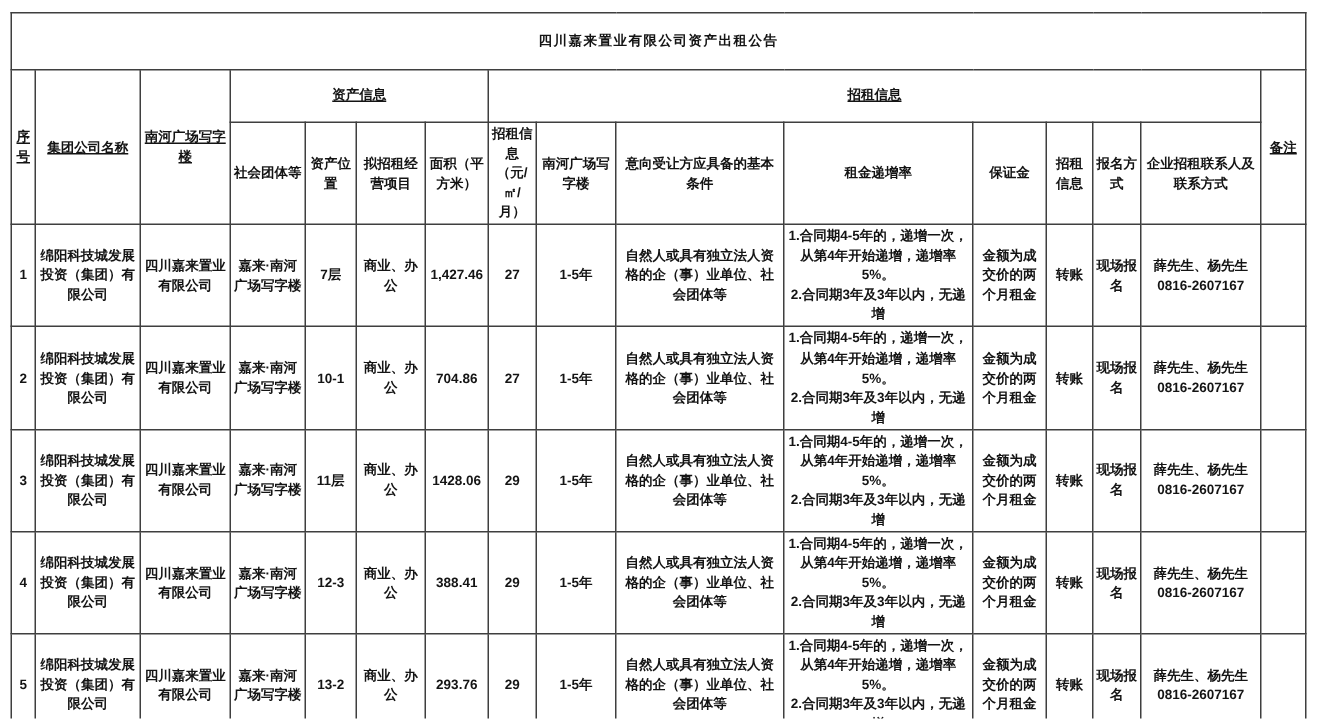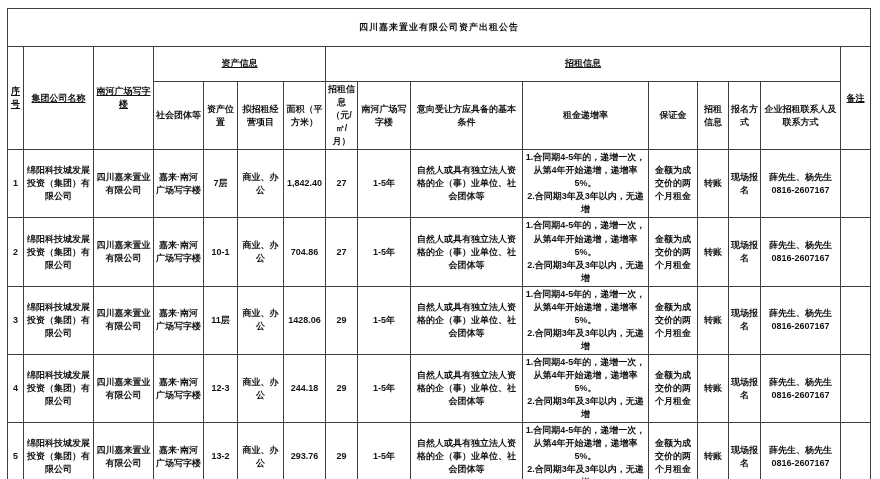--- a/index.html
+++ b/index.html
@@ -95,21 +95,21 @@
       <td>企业招租联系人及联系方式</td>
     </tr>
 
     <tr class="data-row">
       <td>1</td>
       <td>绵阳科技城发展投资（集团）有限公司</td>
       <td>四川嘉来置业有限公司</td>
       <td>嘉来·南河广场写字楼</td>
       <td>7层</td>
       <td>商业、办公</td>
-      <td>1,842.40</td>
+      <td>1,427.46</td>
       <td>27</td>
       <td>1-5年</td>
       <td>自然人或具有独立法人资格的企（事）业单位、社会团体等</td>
       <td class="prewrap">1.合同期4-5年的，递增一次，从第4年开始递增，递增率5%。
 2.合同期3年及3年以内，无递增</td>
       <td>金额为成交价的两个月租金</td>
       <td>转账</td>
       <td>现场报名</td>
       <td class="prewrap">薛先生、杨先生
 0816-2607167</td>
@@ -158,21 +158,21 @@
       <td></td>
     </tr>
 
     <tr class="data-row">
       <td>4</td>
       <td>绵阳科技城发展投资（集团）有限公司</td>
       <td>四川嘉来置业有限公司</td>
       <td>嘉来·南河广场写字楼</td>
       <td>12-3</td>
       <td>商业、办公</td>
-      <td>244.18</td>
+      <td>388.41</td>
       <td>29</td>
       <td>1-5年</td>
       <td>自然人或具有独立法人资格的企（事）业单位、社会团体等</td>
       <td class="prewrap">1.合同期4-5年的，递增一次，从第4年开始递增，递增率5%。
 2.合同期3年及3年以内，无递增</td>
       <td>金额为成交价的两个月租金</td>
       <td>转账</td>
       <td>现场报名</td>
       <td class="prewrap">薛先生、杨先生
 0816-2607167</td>

